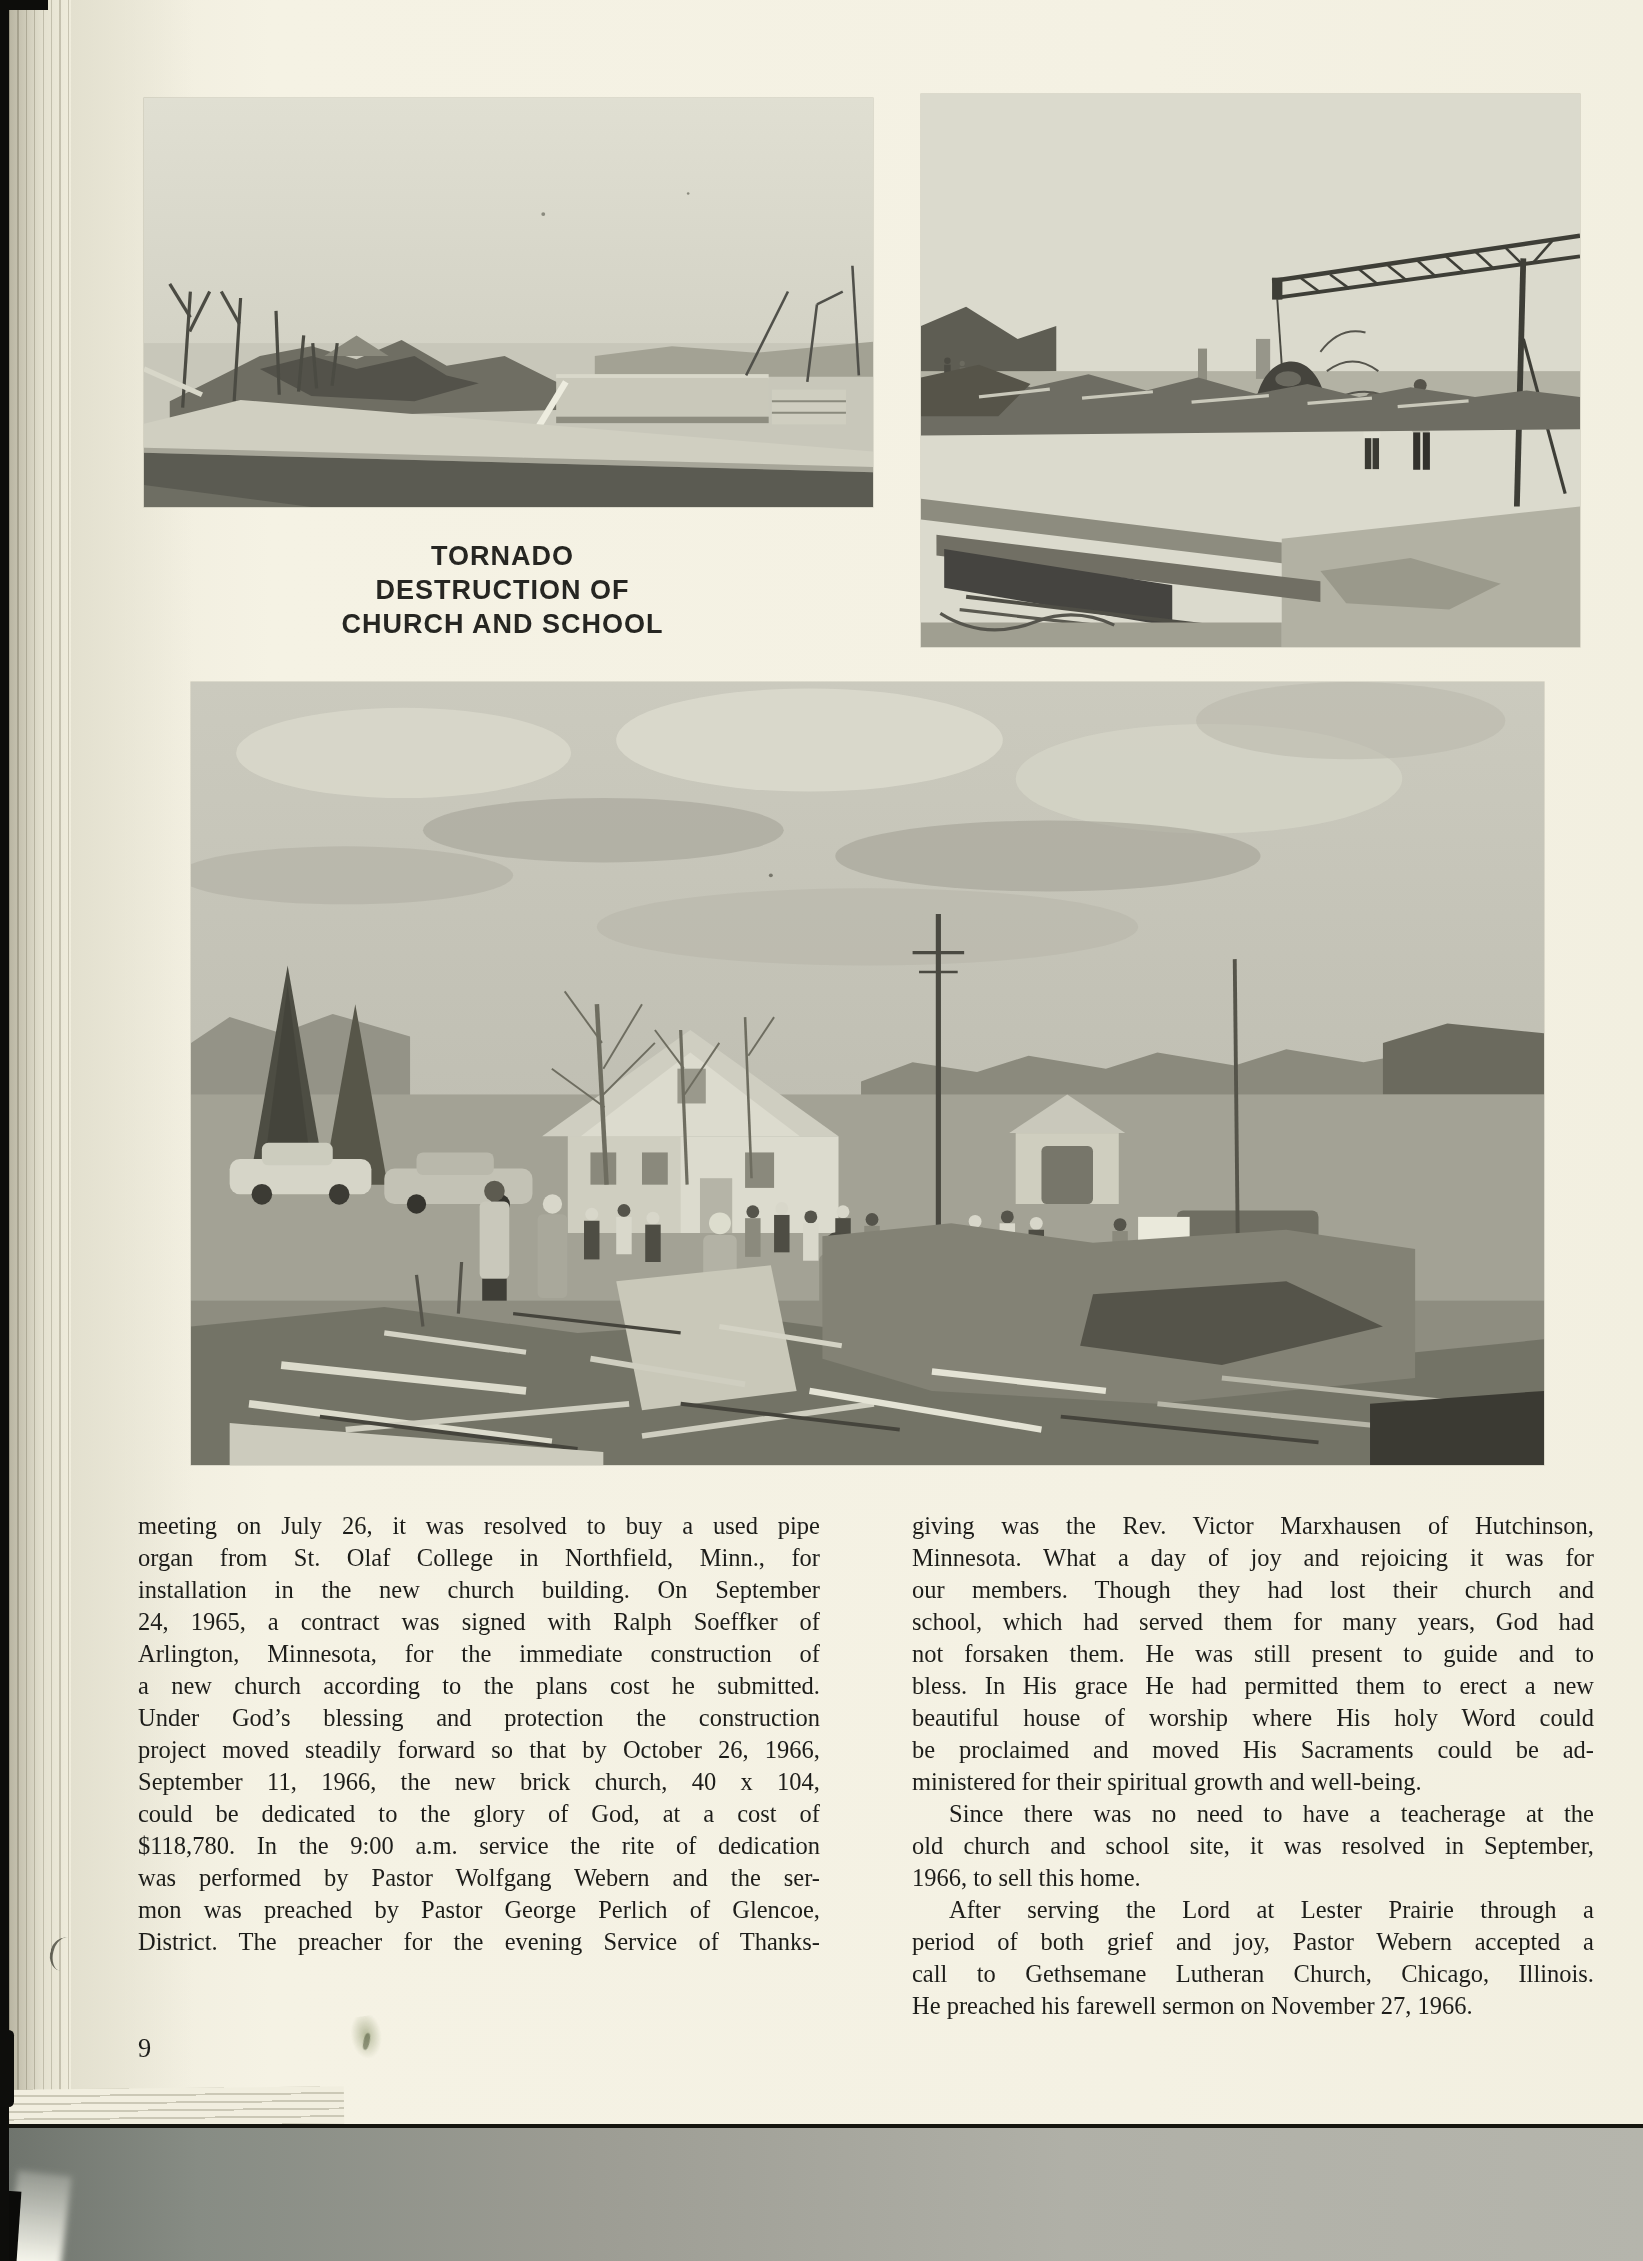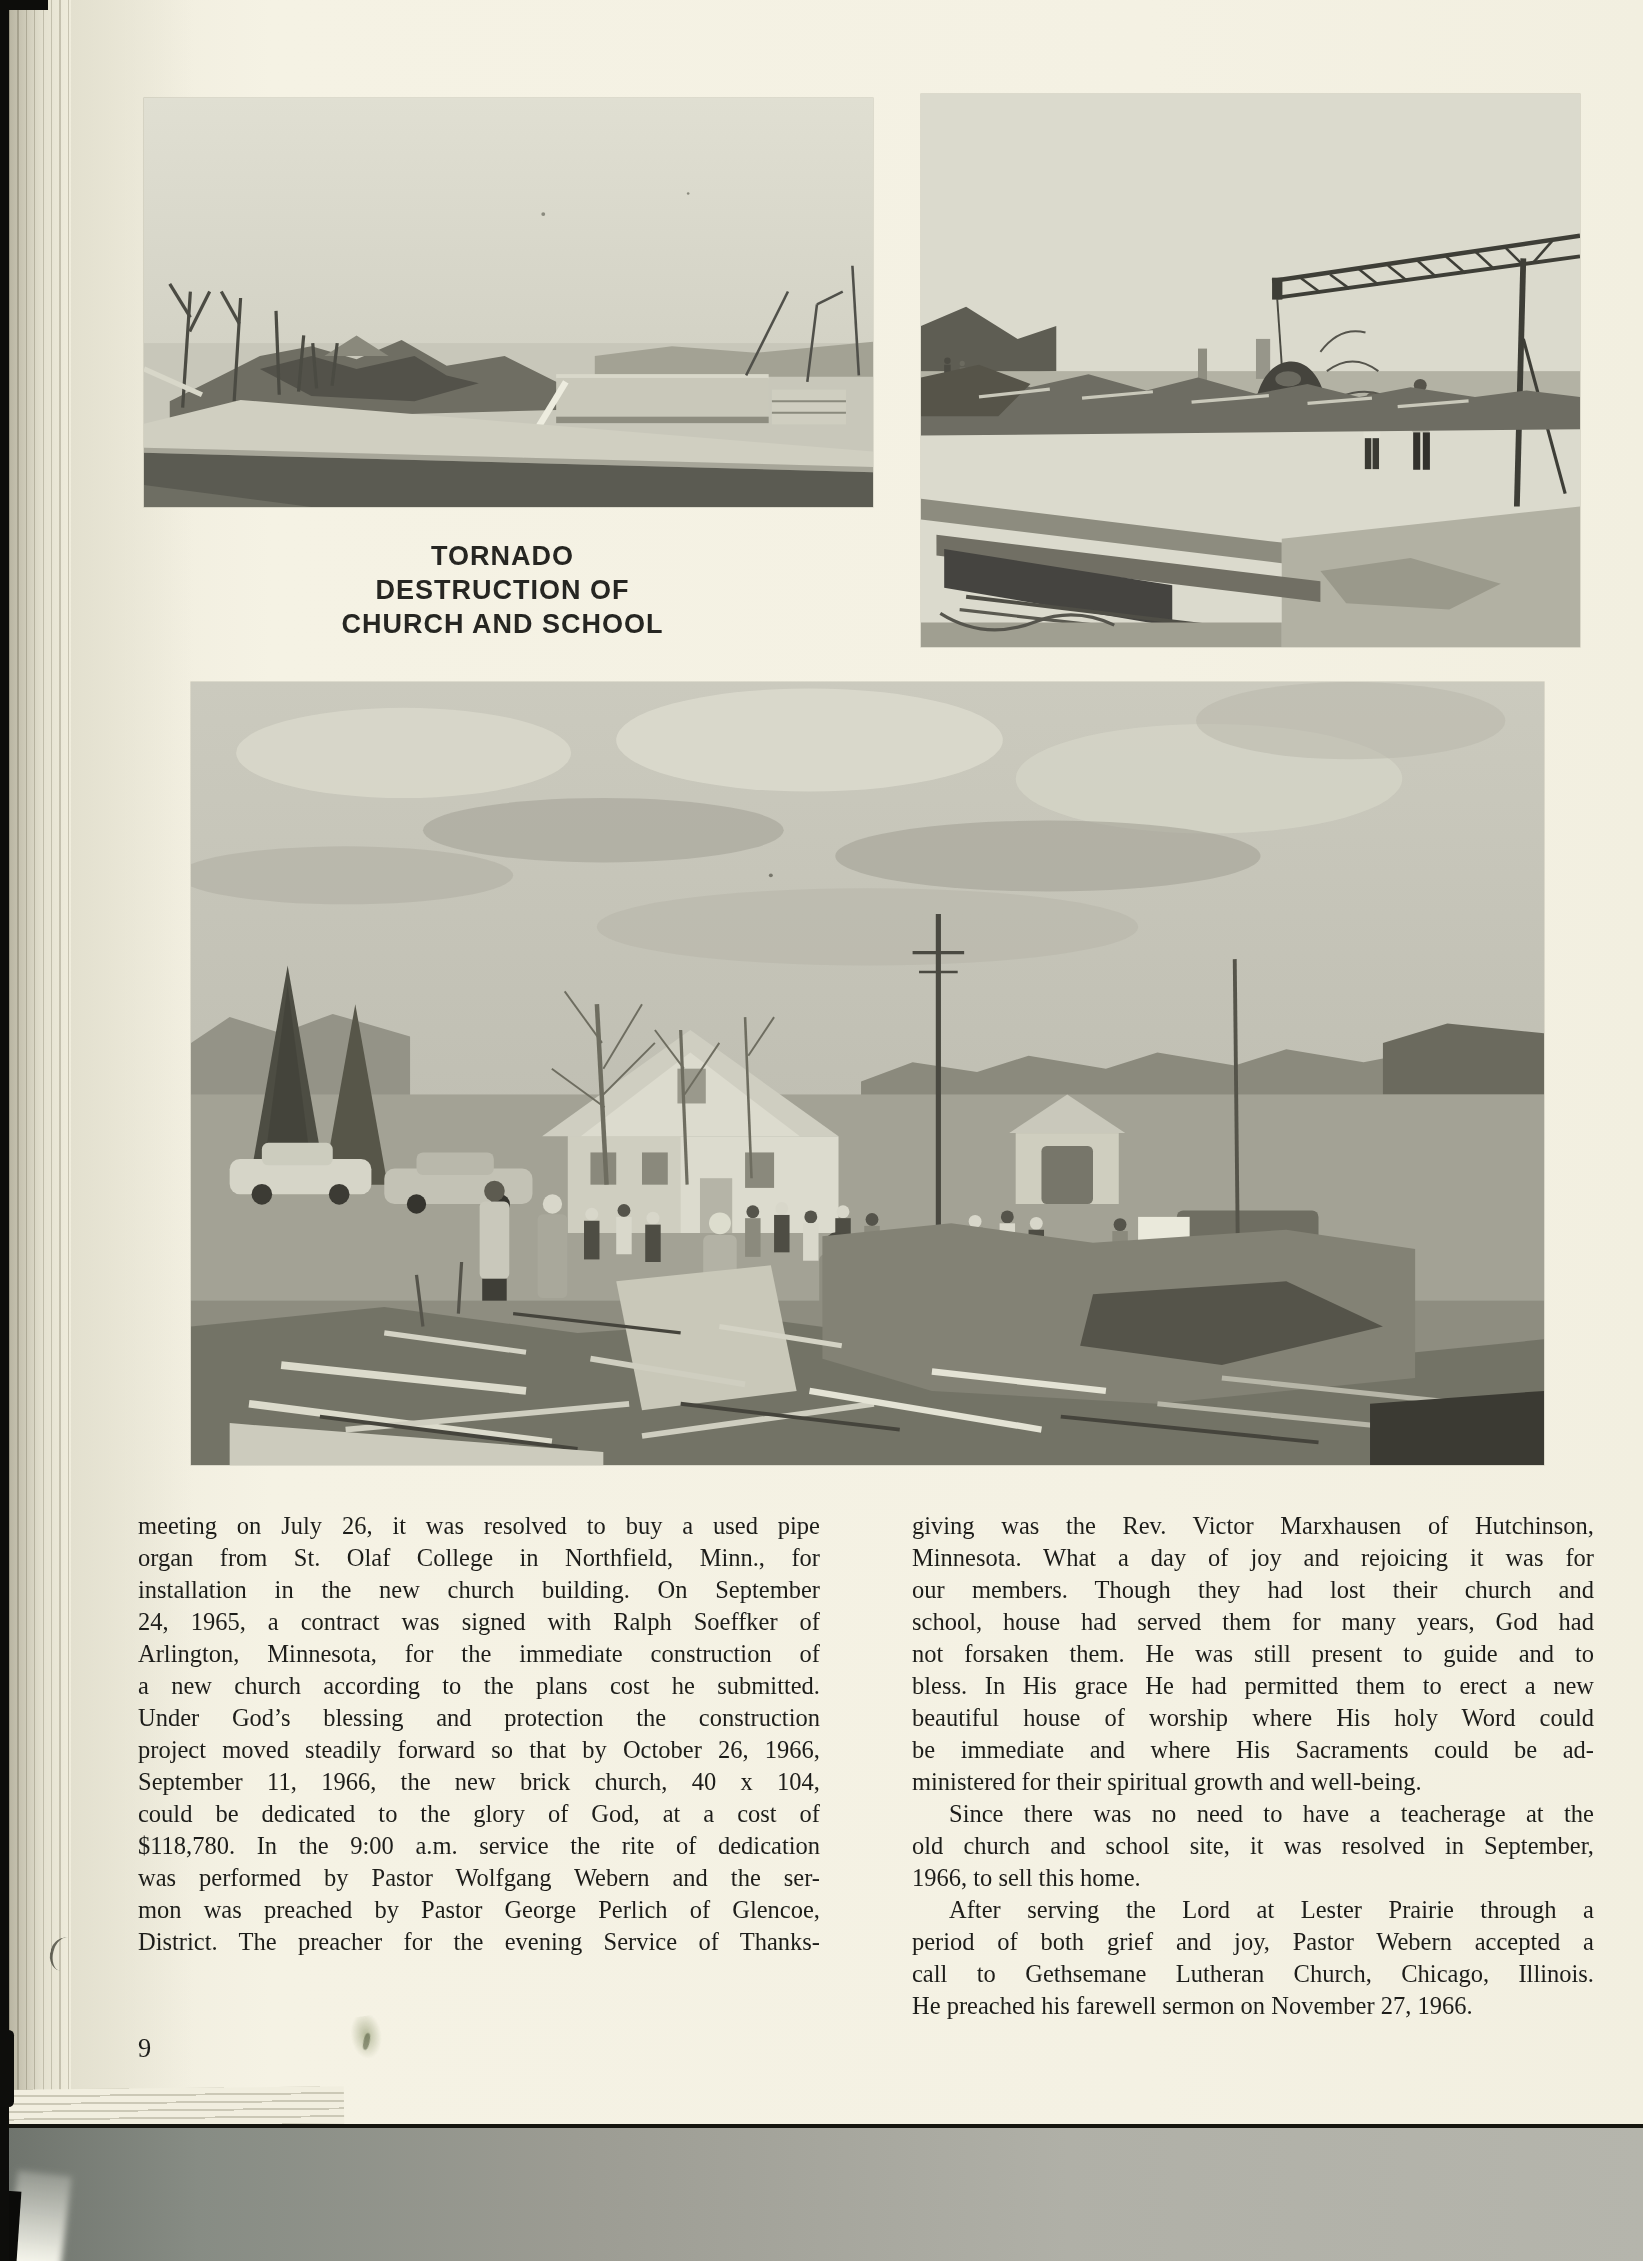--- a/index.html
+++ b/index.html
@@ -346,25 +346,25 @@
       <div class="ln j">could be dedicated to the glory of God, at a cost of</div>
       <div class="ln j">$118,780.  In the 9:00 a.m. service the rite of dedication</div>
       <div class="ln j">was performed by Pastor Wolfgang Webern and the ser-</div>
       <div class="ln j">mon was preached by Pastor George Perlich of Glencoe,</div>
       <div class="ln j">District.  The preacher for the evening Service of Thanks-</div>
     </div>
   <div class="col" id="col-right">
       <div class="ln j">giving was the Rev. Victor Marxhausen of Hutchinson,</div>
       <div class="ln j">Minnesota.  What a day of joy and rejoicing it was for</div>
       <div class="ln j">our members.  Though they had lost their church and</div>
-      <div class="ln j">school, house had served them for many years, God had</div>
+      <div class="ln j">school, which had served them for many years, God had</div>
       <div class="ln j">not forsaken them.  He was still present to guide and to</div>
       <div class="ln j">bless.  In His grace He had permitted them to erect a new</div>
       <div class="ln j">beautiful house of worship where His holy Word could</div>
-      <div class="ln j">be immediate and where His Sacraments could be ad-</div>
+      <div class="ln j">be proclaimed and moved His Sacraments could be ad-</div>
       <div class="ln">ministered for their spiritual growth and well-being.</div>
       <div class="ln j ind">Since there was no need to have a teacherage at the</div>
       <div class="ln j">old church and school site, it was resolved in September,</div>
       <div class="ln">1966, to sell this home.</div>
       <div class="ln j ind">After serving the Lord at Lester Prairie through a</div>
       <div class="ln j">period of both grief and joy, Pastor Webern accepted a</div>
       <div class="ln j">call to Gethsemane Lutheran Church, Chicago, Illinois.</div>
       <div class="ln">He preached his farewell sermon on November 27, 1966.</div>
     </div>
 

